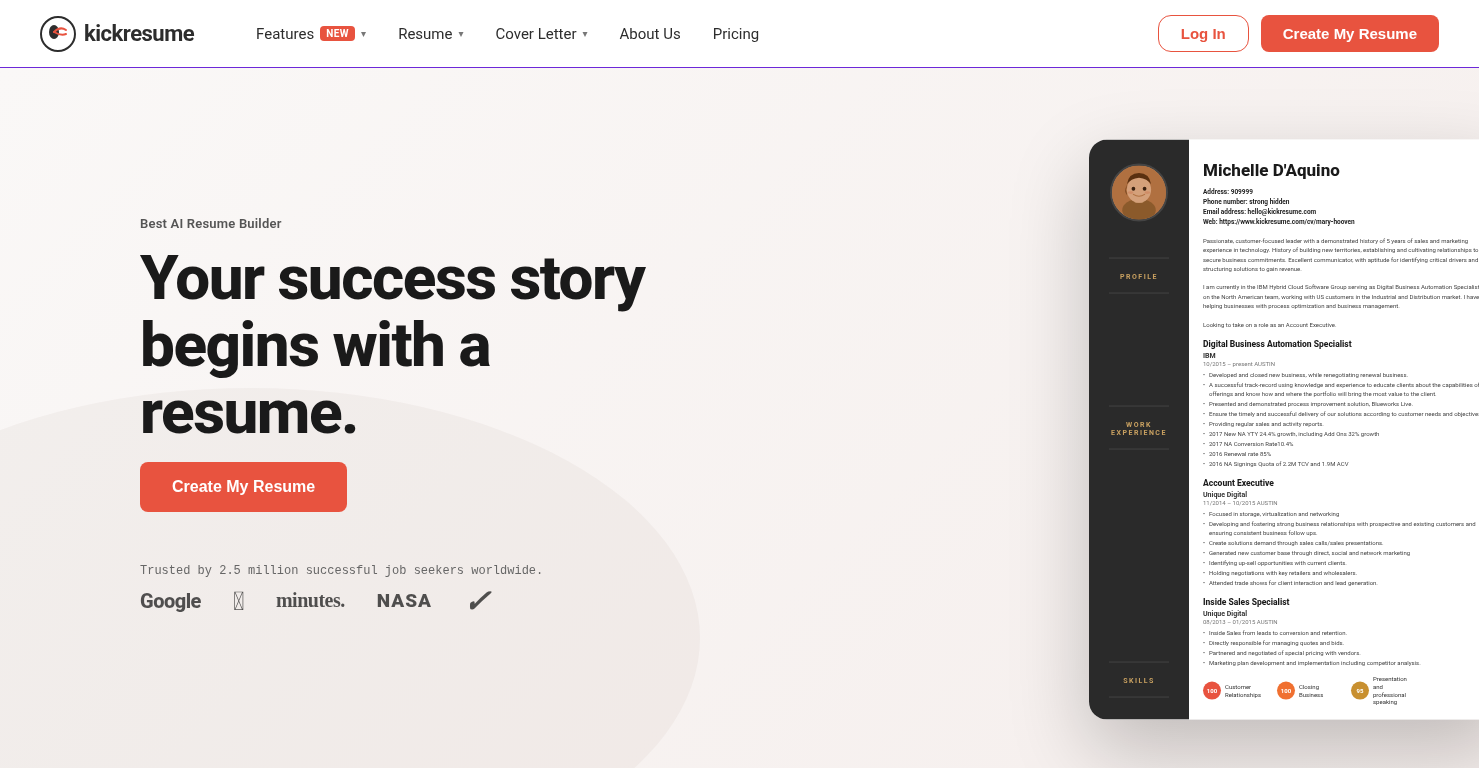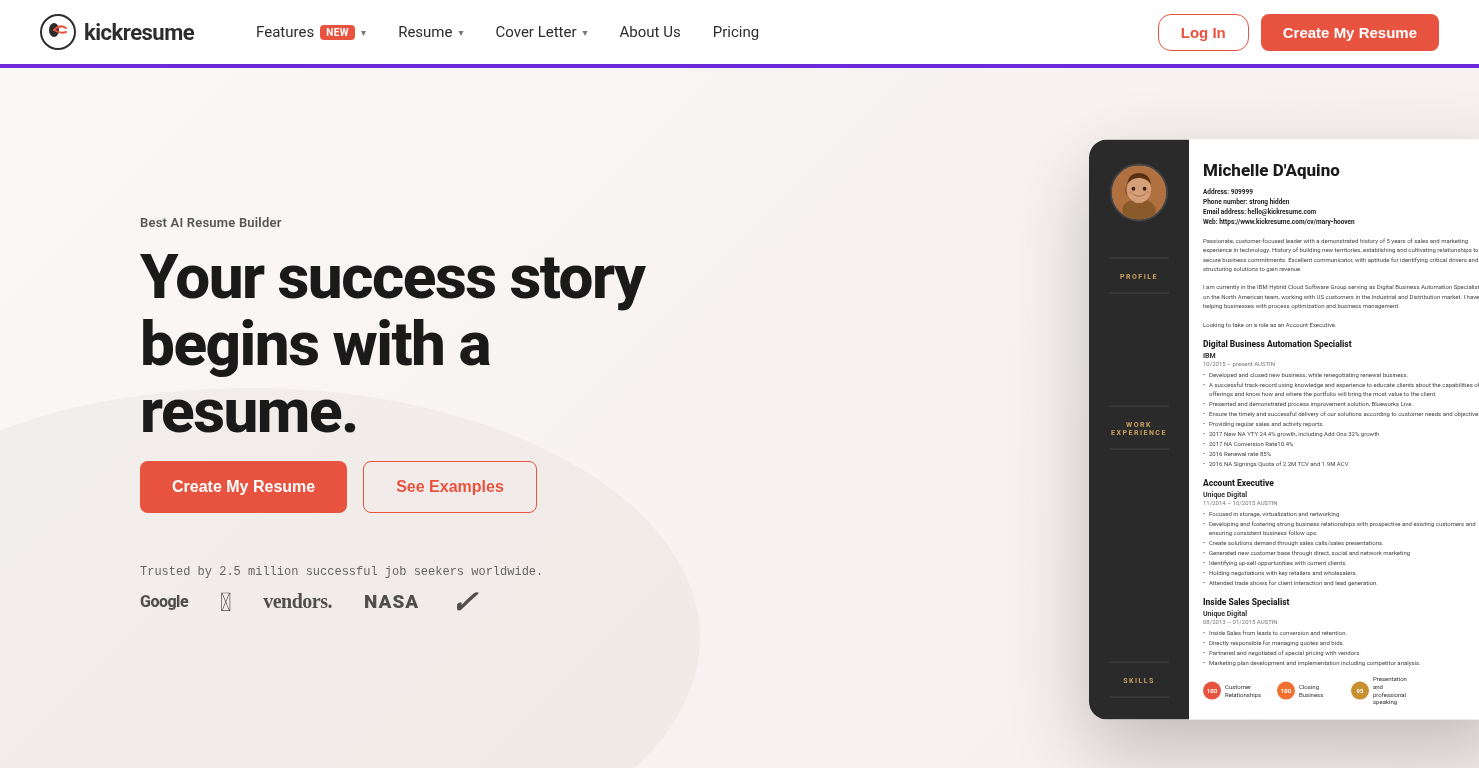--- a/index.html
+++ b/index.html
@@ -1,21 +1,21 @@
 <!DOCTYPE html>
 <html><head>
   <meta charset="utf-8">
   <style>
     * { box-sizing: border-box; margin: 0; padding: 0; }
     body { font-family: -apple-system, BlinkMacSystemFont, 'Segoe UI', Roboto, sans-serif; background: #faf8f7; color: #2d2d2d; overflow-x: hidden; }
 
     
     nav {
       background: #fff;
-      border-bottom: 4px solid #6d28d9;
+      border-bottom: 1px solid #6d28d9;
       display: flex;
       align-items: center;
       padding: 0 40px;
       height: 68px;
       position: relative;
       z-index: 10;
     }
     .nav-logo {
       display: flex;
       align-items: center;
@@ -156,21 +156,21 @@
       color: #666;
       margin-bottom: 4px;
       font-family: Liberation Mono, monospace;
     }
     .brand-logos {
       display: flex;
       align-items: center;
       gap: 32px;
     }
     .brand-logo {
-      font-size: 16px;
+      font-size: 20px;
       font-weight: 800;
       color: #1a1a1a;
       letter-spacing: -0.5px;
       opacity: 0.75;
     }
     .brand-logo.apple { font-size: 26px; }
     .brand-logo.facebook { font-family: Georgia, serif; font-weight: 700; font-size: 20px; }
     .brand-logo.nasa { letter-spacing: 1px; font-size: 19px; font-weight: 900; }
     .brand-logo.nike { font-size: 28px; transform: skewX(-5deg); display: inline-block; font-style: italic; }
 
@@ -359,27 +359,26 @@
   </div>
 </nav>
 
 <section class="hero">
   <div class="hero-bg-arc"></div>
   <div class="hero-content">
     <p class="hero-badge">Best AI Resume Builder</p>
     <h1 class="hero-title">Your success story begins with a resume.</h1>
     <div class="hero-buttons">
       <button class="btn-hero-primary">Create My Resume</button>
-      <button class="btn-hero-secondary">See Examples</button>
     </div>
     <p class="trusted-text">Trusted by 2.5 million successful job seekers worldwide.</p>
     <div class="brand-logos">
       <span class="brand-logo">Google</span>
       <span class="brand-logo apple"></span>
-      <span class="brand-logo facebook">vendors.</span>
+      <span class="brand-logo facebook">minutes.</span>
       <span class="brand-logo nasa">NASA</span>
       <span class="brand-logo nike" style="font-size:32px; font-style:italic; font-weight:900; letter-spacing:-1px;">✓</span>
     </div>
   </div>
 
   <div class="hero-resume">
     <div class="resume-left">
 
       <div class="resume-avatar">
         <svg viewBox="0 0 58 58" xmlns="http://www.w3.org/2000/svg">

